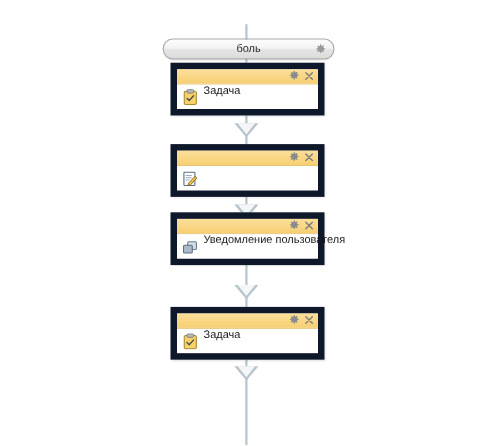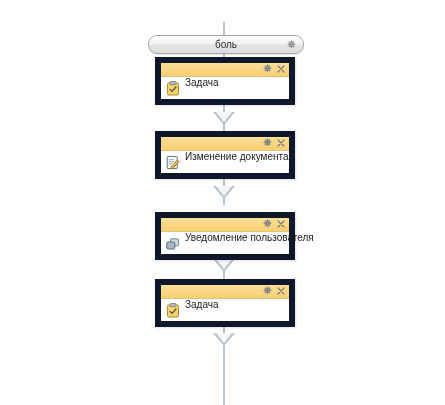--- a/index.html
+++ b/index.html
@@ -205,25 +205,24 @@
       </div>
     </div>
     <div class="node-body">
       <span class="node-icon">
         <svg class="icn" width="14" height="15" viewBox="0 0 14 15" aria-hidden="true">
           <rect x="1.2" y="1.6" width="10" height="12" rx="0.6" fill="#ffffff" stroke="#5a6f86" stroke-width="1"></rect>
           <path d="M3 4.6 h5 M3 6.6 h5 M3 8.6 h3" stroke="#9aa9ba" stroke-width="0.9" stroke-linecap="round"></path>
           <path d="M5.4 11.6 L11.4 5.2 L13 6.8 L7 13.2 L4.9 13.6 z" fill="#f2c14b" stroke="#8b6d20" stroke-width="0.9" stroke-linejoin="round"></path>
         </svg>
       </span>
-      <span class="node-label">Изменение документа</span>
-    </div>
-  </div>
-
-  <div class="node" style="top:212px;">
+    </div>
+  </div>
+
+  <div class="node" style="top:193px;">
     <div class="node-header">
       <div class="node-actions">
         <span>
           <svg class="icn" width="9" height="9" viewBox="0 0 16 16" aria-hidden="true">
             <path fill="#8a8a8a" d="M8 5.2A2.8 2.8 0 1 0 8 10.8 2.8 2.8 0 0 0 8 5.2zm0 1.5a1.3 1.3 0 1 1 0 2.6 1.3 1.3 0 0 1 0-2.6z"></path>
             <path fill="#8a8a8a" d="M7.1 0.6h1.8l0.3 2.1 1.4 0.6 1.7-1.3 1.3 1.3-1.3 1.7 0.6 1.4 2.1 0.3v1.8l-2.1 0.3-0.6 1.4 1.3 1.7-1.3 1.3-1.7-1.3-1.4 0.6-0.3 2.1H7.1l-0.3-2.1-1.4-0.6-1.7 1.3-1.3-1.3 1.3-1.7-0.6-1.4L1 8.9V7.1l2.1-0.3 0.6-1.4L2.4 3.7l1.3-1.3 1.7 1.3 1.4-0.6z"></path>
           </svg>
         </span>
         <span>
           <svg class="icn" width="8" height="8" viewBox="0 0 10 10" aria-hidden="true">

